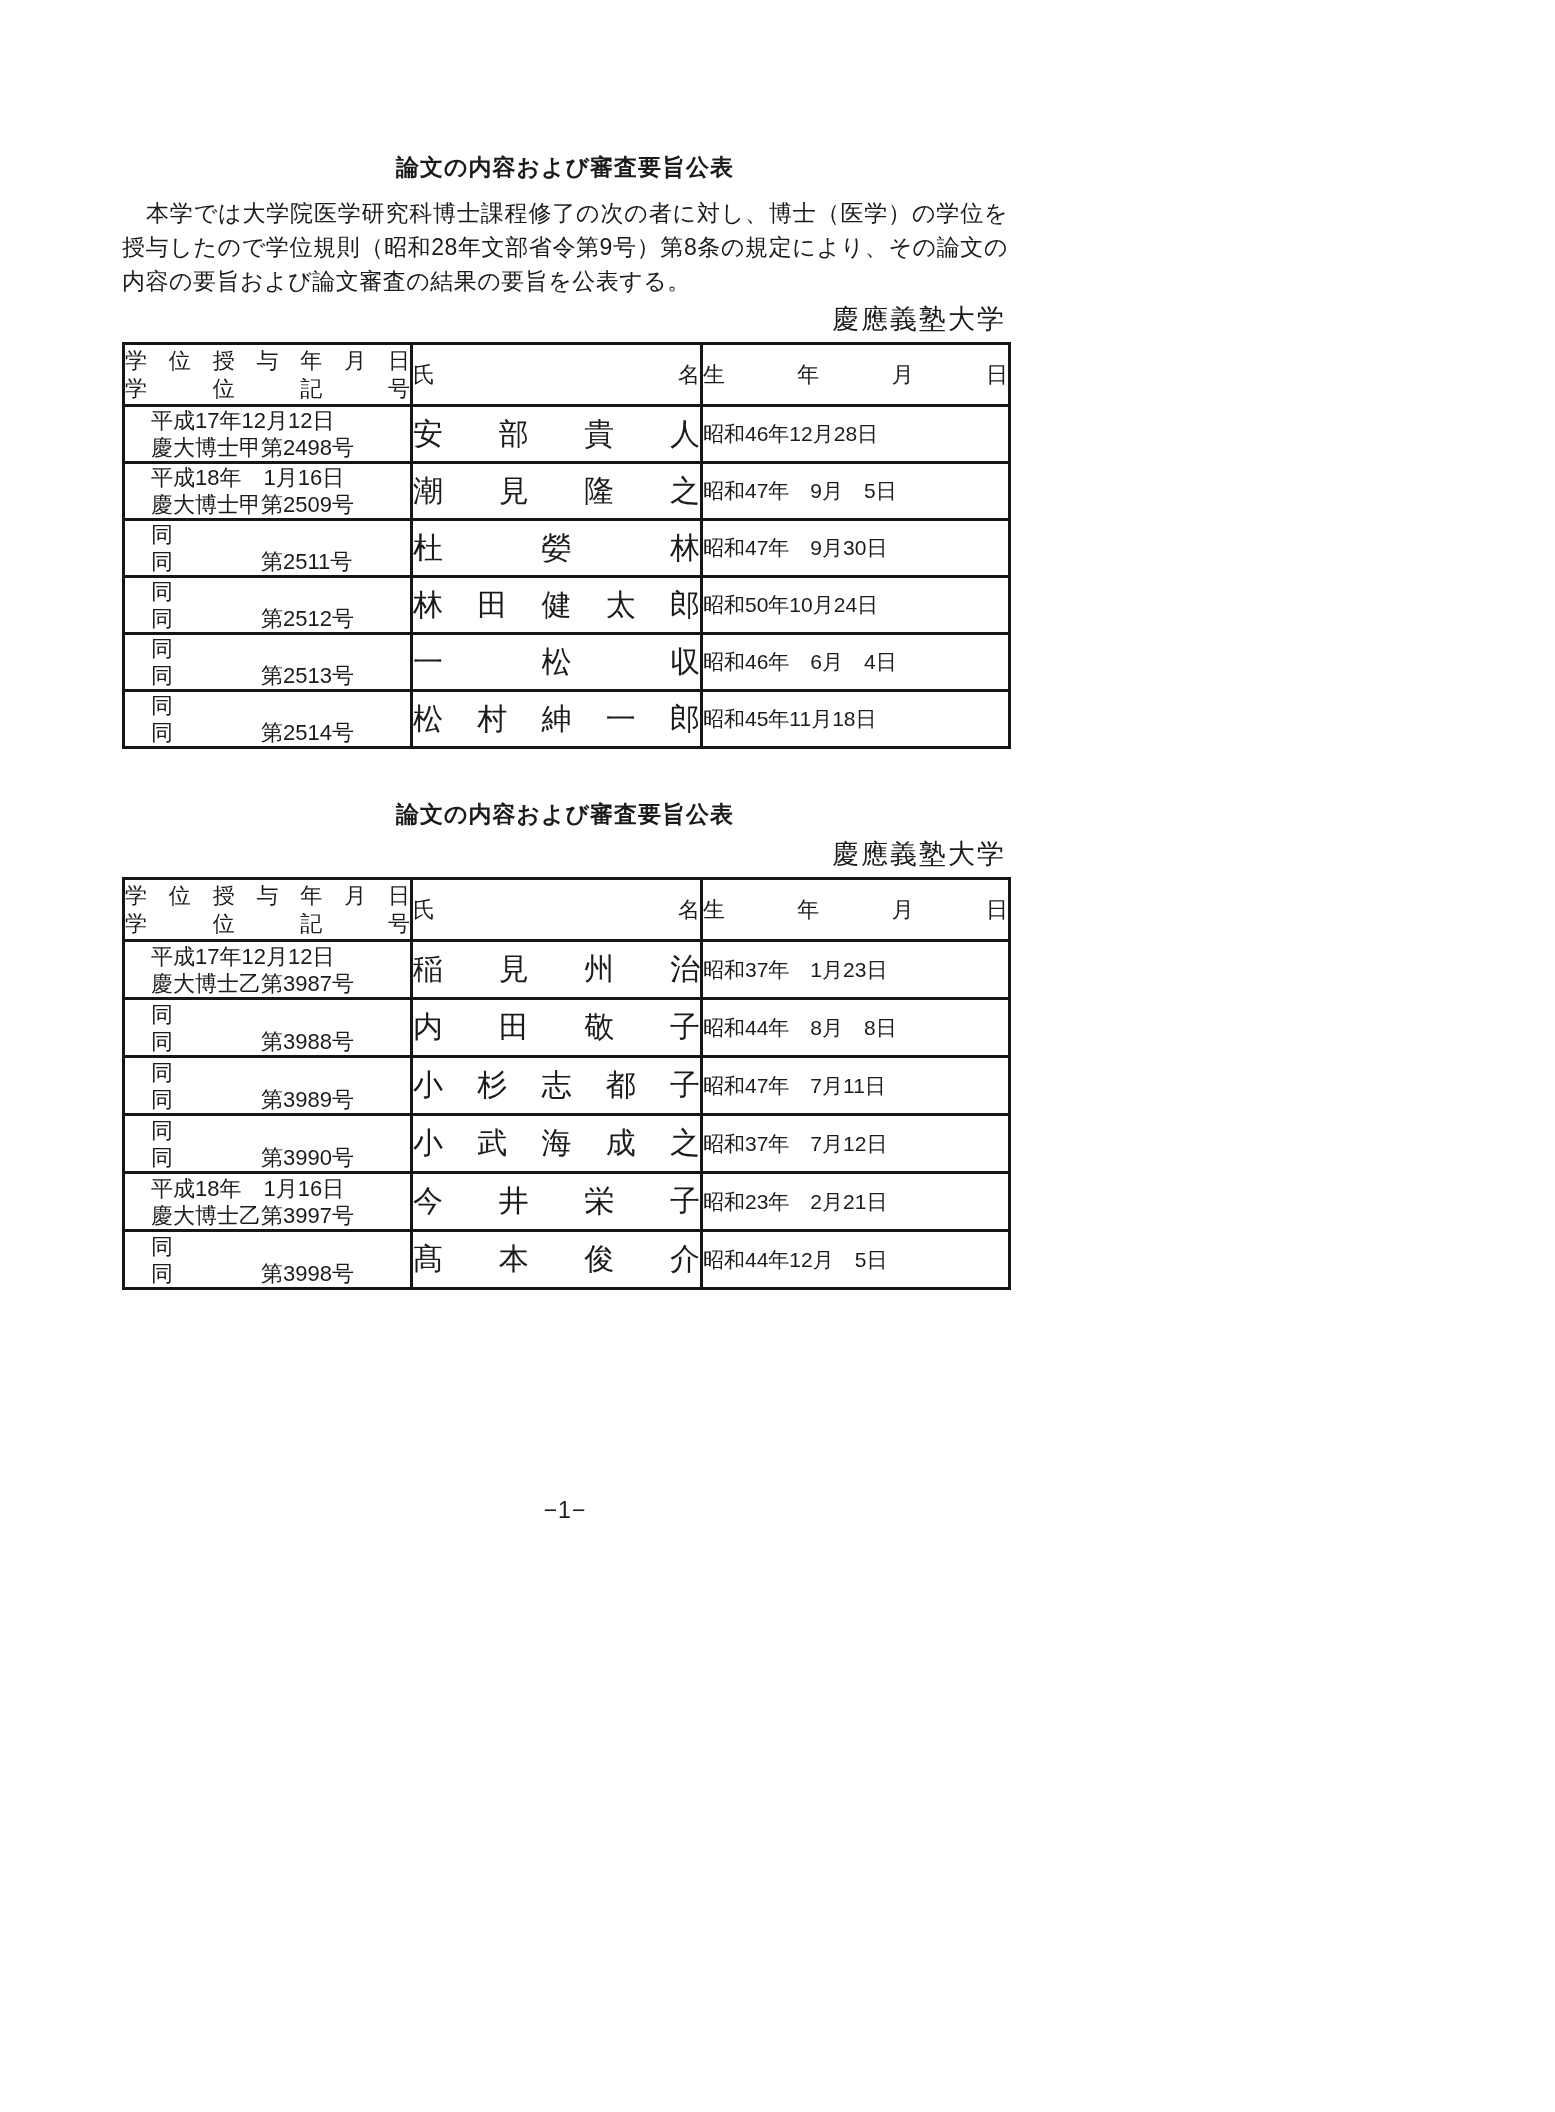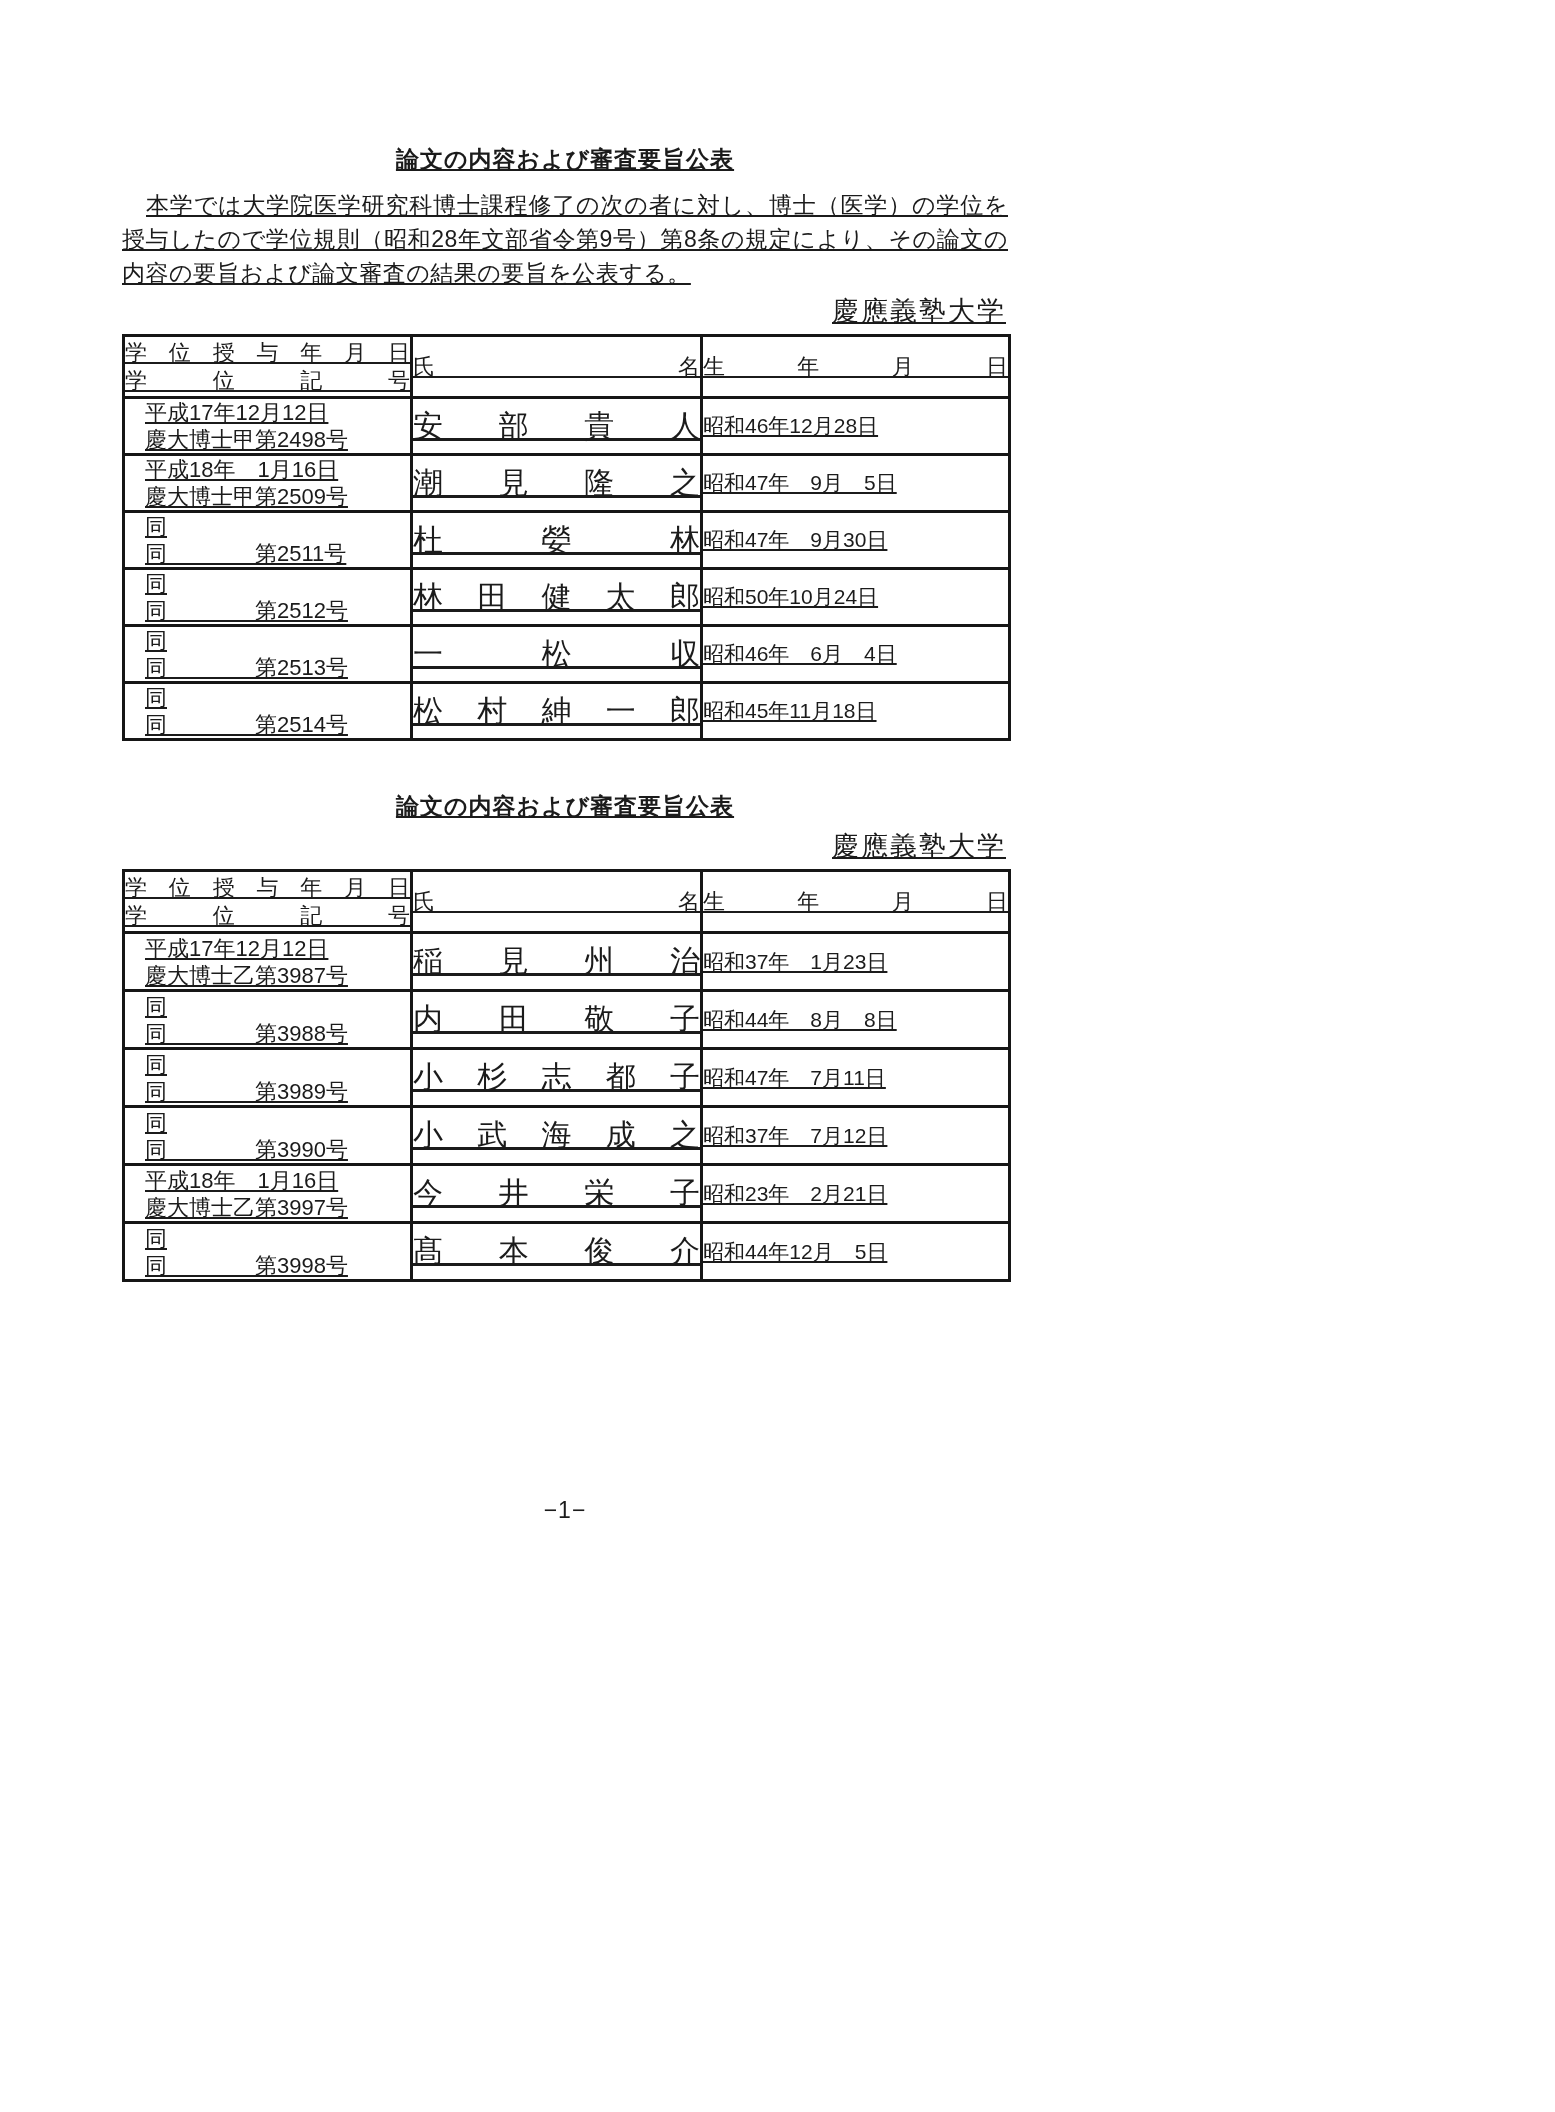--- a/index.html
+++ b/index.html
@@ -8,23 +8,22 @@
     width: 1555px;
     height: 2112px;
     position: relative;
     font-family: "Liberation Sans", "DejaVu Sans", sans-serif;
     color: #1b1b1b;
     overflow: hidden;
   }
   .content {
     position: absolute;
     left: 122px;
-    top: 0;
+    top: 8px;
     width: 886px;
-    text-decoration: underline;
   }
   .doc-title {
     font-size: 23px;
     font-weight: bold;
     text-align: center;
     line-height: 38px;
     letter-spacing: 1px;
   }
   .section-1 .doc-title { margin-top: 140px; }
   .section-2 .doc-title { margin-top: 46px; }
@@ -65,21 +64,21 @@
   .degree-table tbody tr { height: 57px; }
   .section-2 .degree-table tbody tr { height: 58px; }
   .spread {
     text-align: justify;
     text-align-last: justify;
   }
   .h-c1 { padding: 0 14px 0 26px; }
   .h-c1 .spread { line-height: 28px; }
   .h-c2 { padding: 0 58px 0 85px; }
   .h-c3 { padding: 0 24px 0 34px; }
-  .c1-lines { padding-left: 20px; line-height: 27px; }
+  .c1-lines { padding-left: 26px; line-height: 27px; }
   .name-cell { padding: 0 24px 0 26px; font-size: 30px; }
   .birth-cell { padding-left: 30px; font-size: 21px; }
   .footer {
     position: absolute;
     top: 1497px;
     left: 122px;
     width: 886px;
     text-align: center;
     font-size: 23px;
     letter-spacing: 1px;

